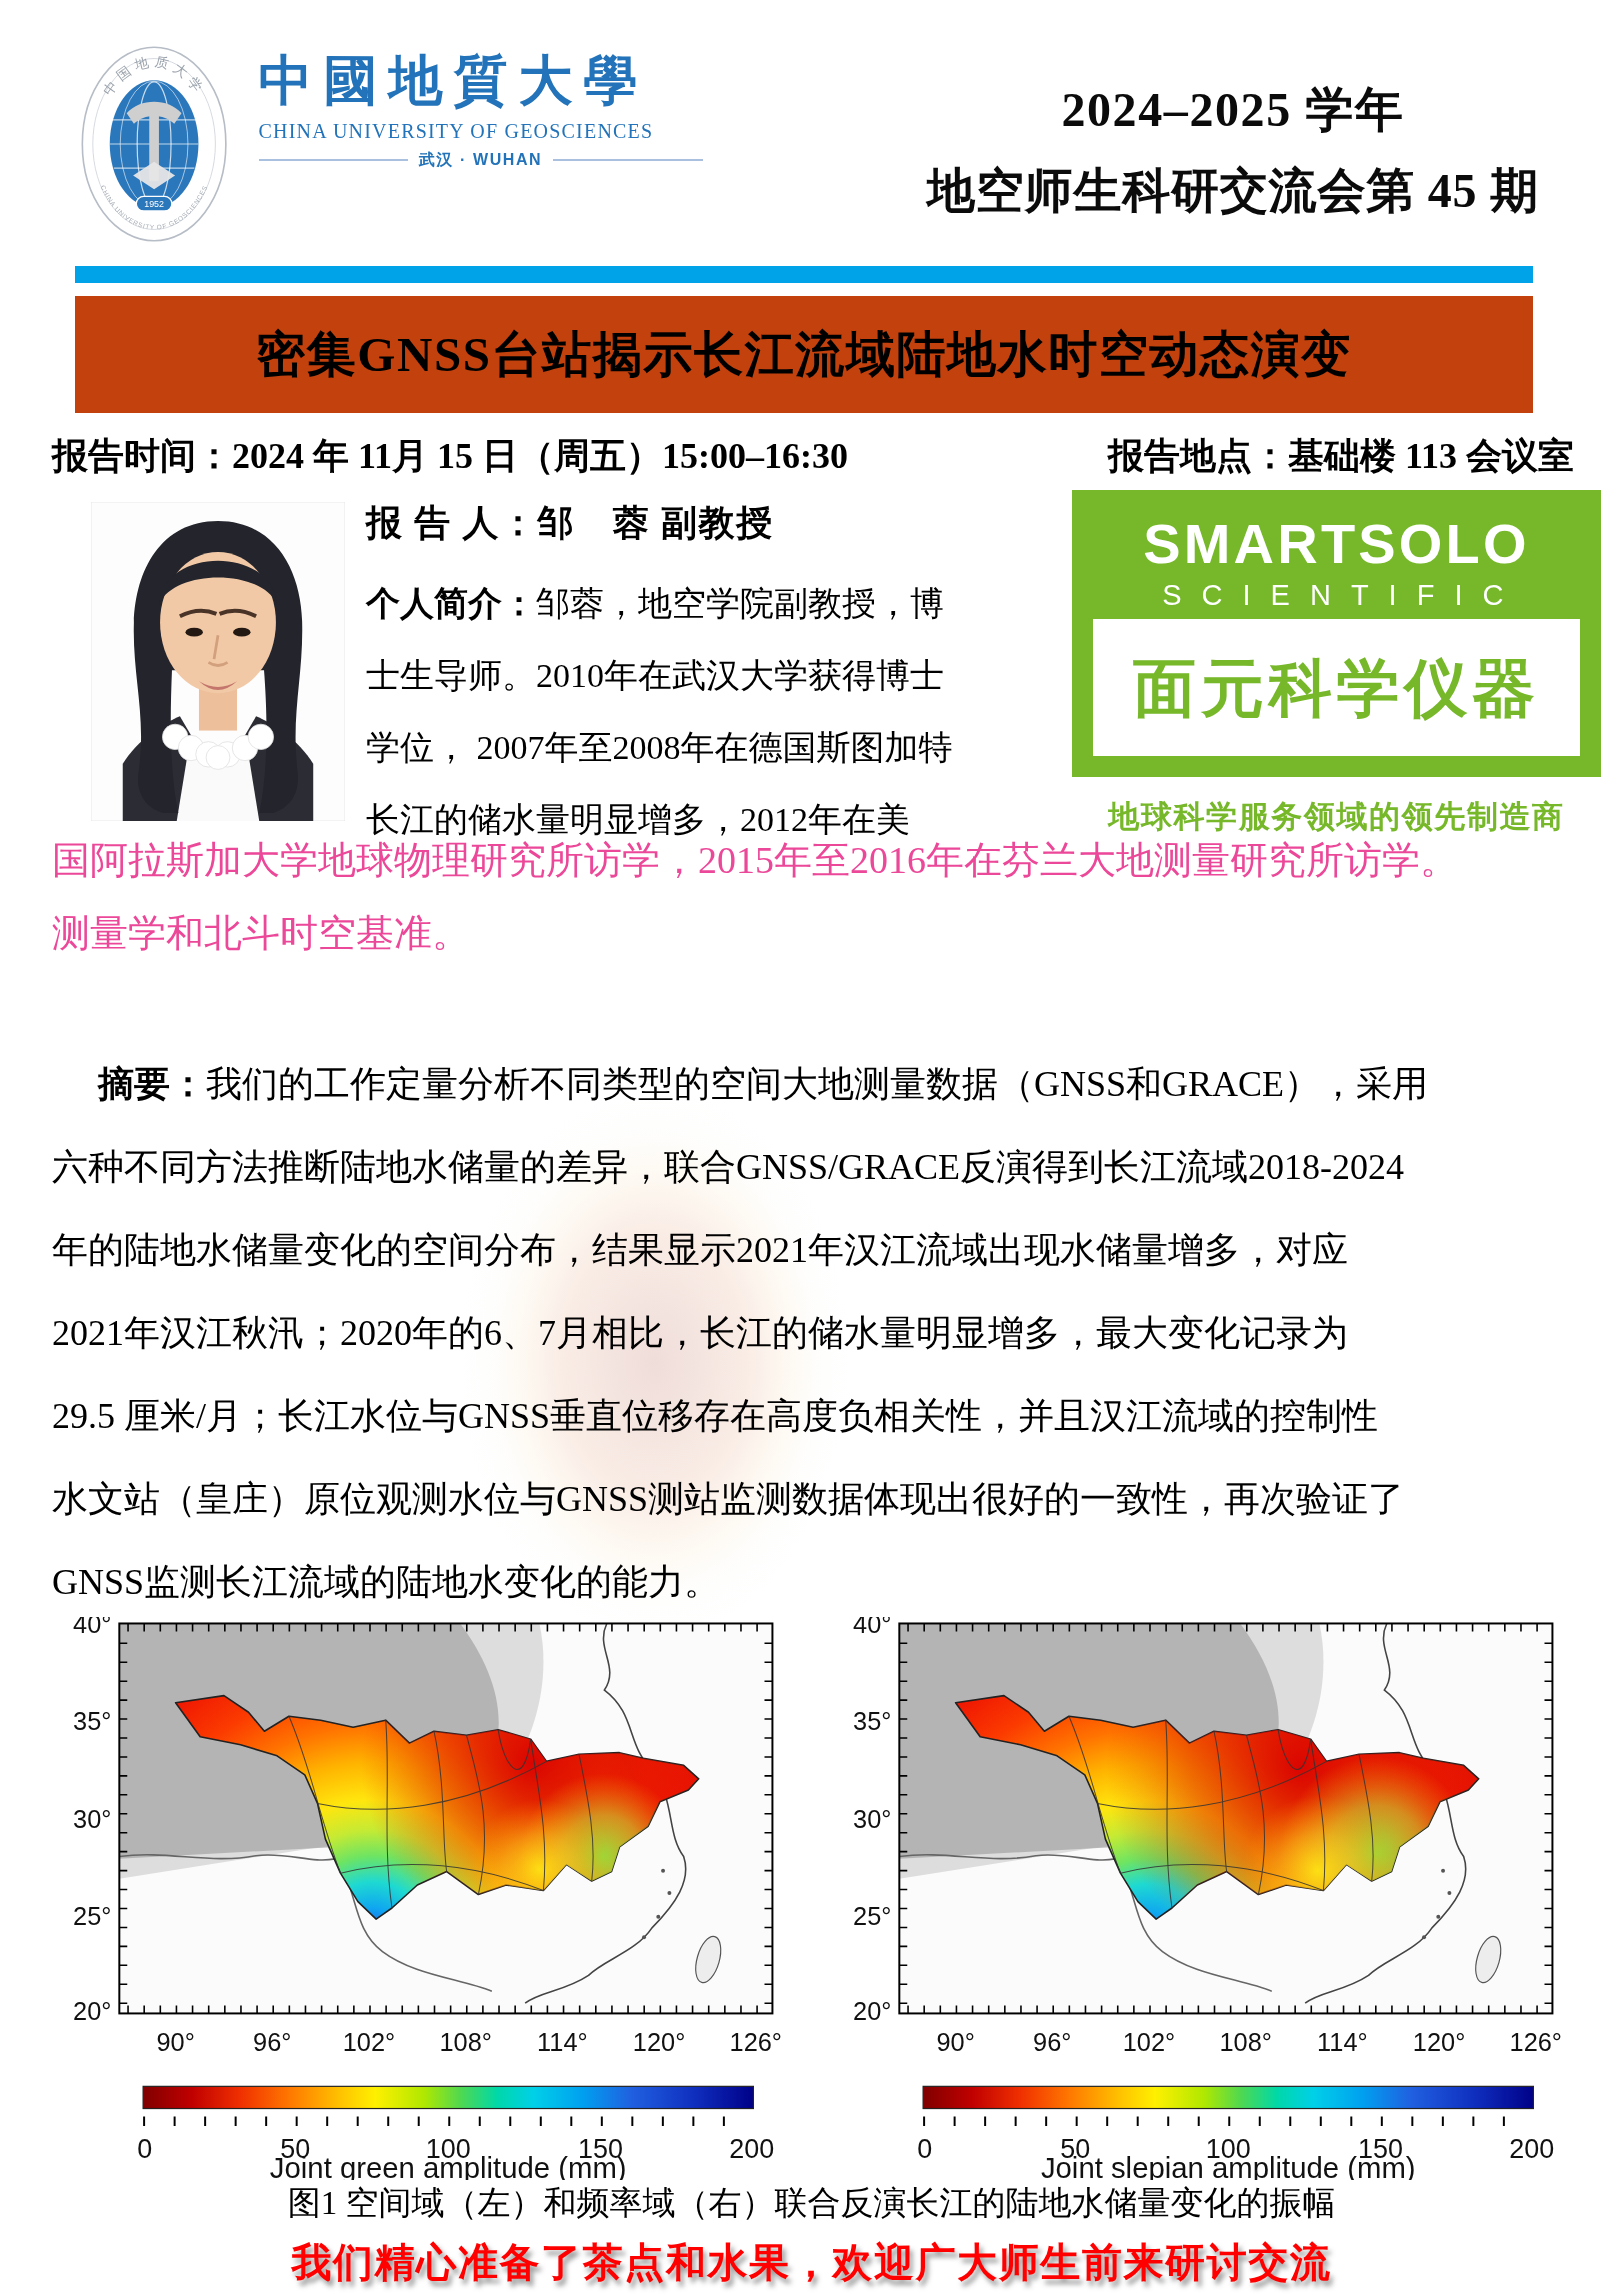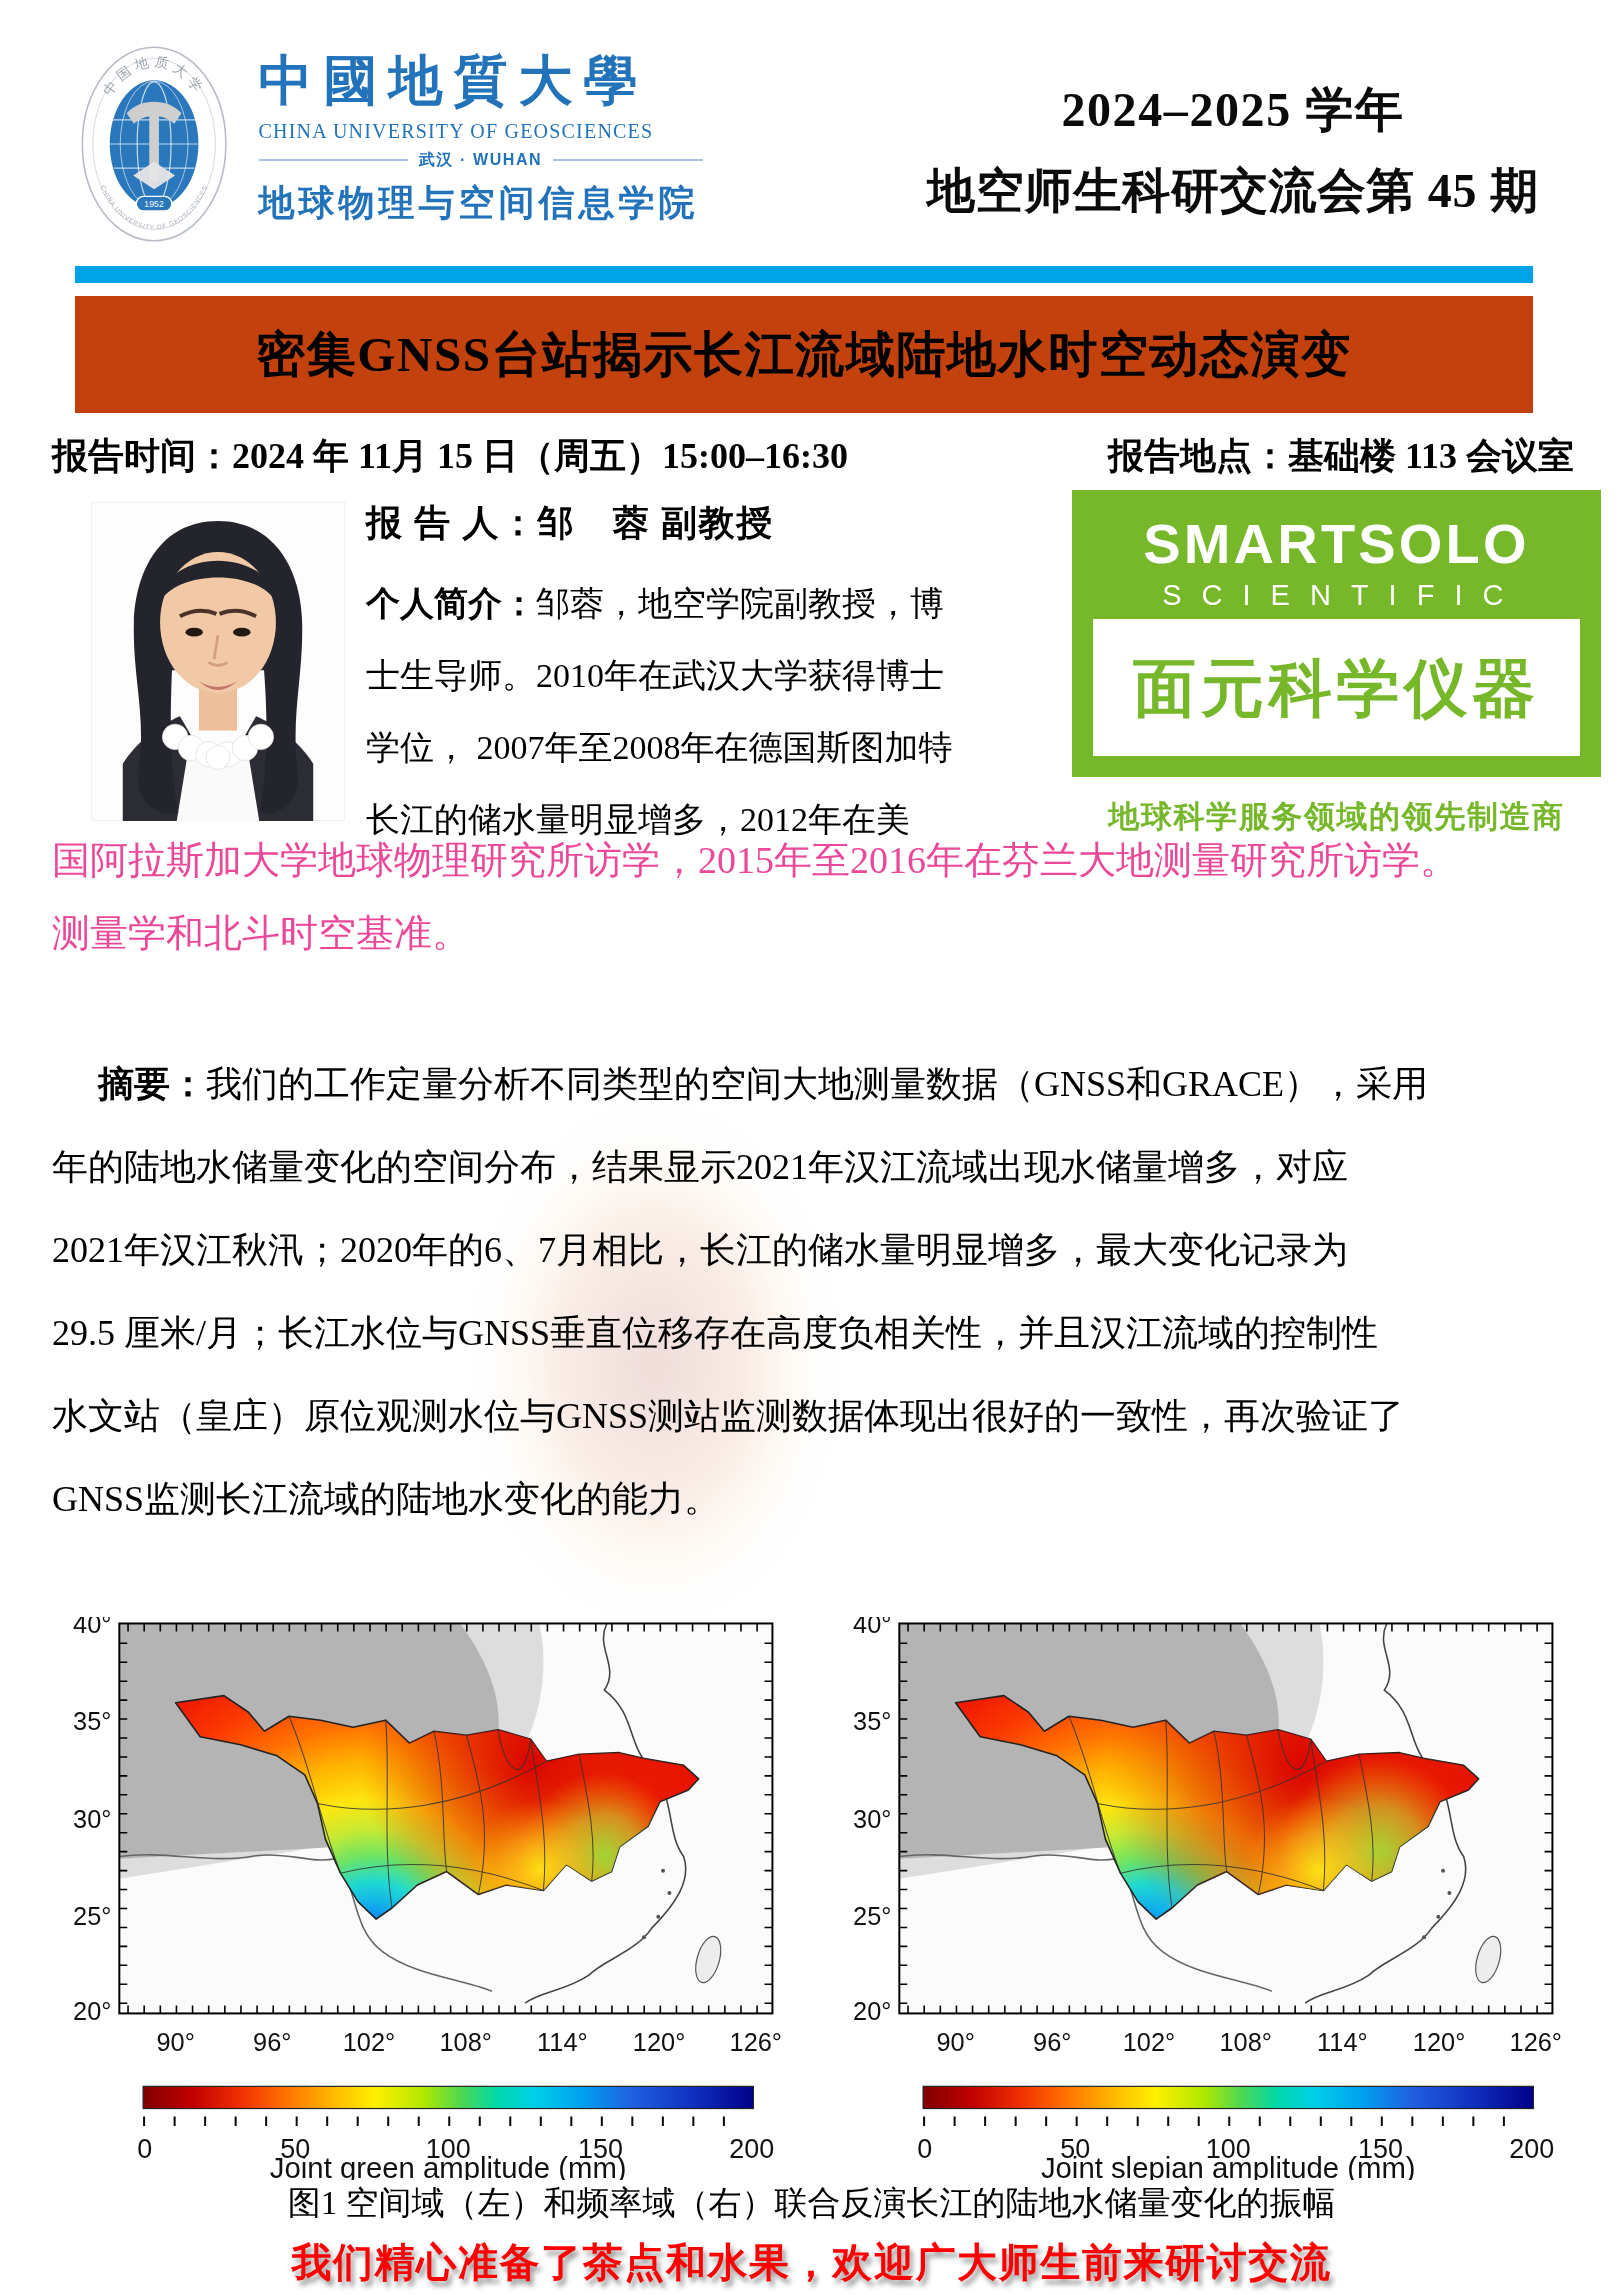--- a/index.html
+++ b/index.html
@@ -95,21 +95,20 @@
       <text x="92" y="202" font-size="11" fill="#ffffff" text-anchor="middle">1952</text>
     </svg>
     <div class="hdr-text">
       <div class="uni-cn">中國地質大學</div>
       <div class="uni-en">CHINA UNIVERSITY OF GEOSCIENCES</div>
       <div class="campus-row">
         <span class="rule"></span>
         <span class="campus">武汉 · WUHAN</span>
         <span class="rule"></span>
       </div>
-      <div class="college">地球物理与空间信息学院</div>
     </div>
   </div>
 
   <div class="layer session">
     <div class="l1">2024–2025 学年</div>
     <div class="l2">地空师生科研交流会第 45 期</div>
   </div>
 
   <div class="layer bluebar" style="background:#00a2e8;"></div>
 
@@ -172,20 +171,21 @@
       <div class="sp-l2">SCIENTIFIC</div>
       <div class="sp-inner">
         <div class="sp-cn">面元科学仪器</div>
       </div>
     </div>
     <div class="sp-tag">地球科学服务领域的领先制造商</div>
   </div>
 
   <div class="layer abstract">
     <div class="first"><span class="lbl">摘要：</span><span>我们的工作定量分析不同类型的空间大地测量数据（GNSS和GRACE），采用</span></div>
+    <div>六种不同方法推断陆地水储量的差异，联合GNSS/GRACE反演得到长江流域2018-2024</div>
     <div>年的陆地水储量变化的空间分布，结果显示2021年汉江流域出现水储量增多，对应</div>
     <div>2021年汉江秋汛；2020年的6、7月相比，长江的储水量明显增多，最大变化记录为</div>
     <div>29.5 厘米/月；长江水位与GNSS垂直位移存在高度负相关性，并且汉江流域的控制性</div>
     <div>水文站（皇庄）原位观测水位与GNSS测站监测数据体现出很好的一致性，再次验证了</div>
     <div>GNSS监测长江流域的陆地水变化的能力。</div>
   </div>
 
   <div class="layer map-panel-left">
     <svg width="749" height="563" viewBox="0 0 945 710">
       <defs>

